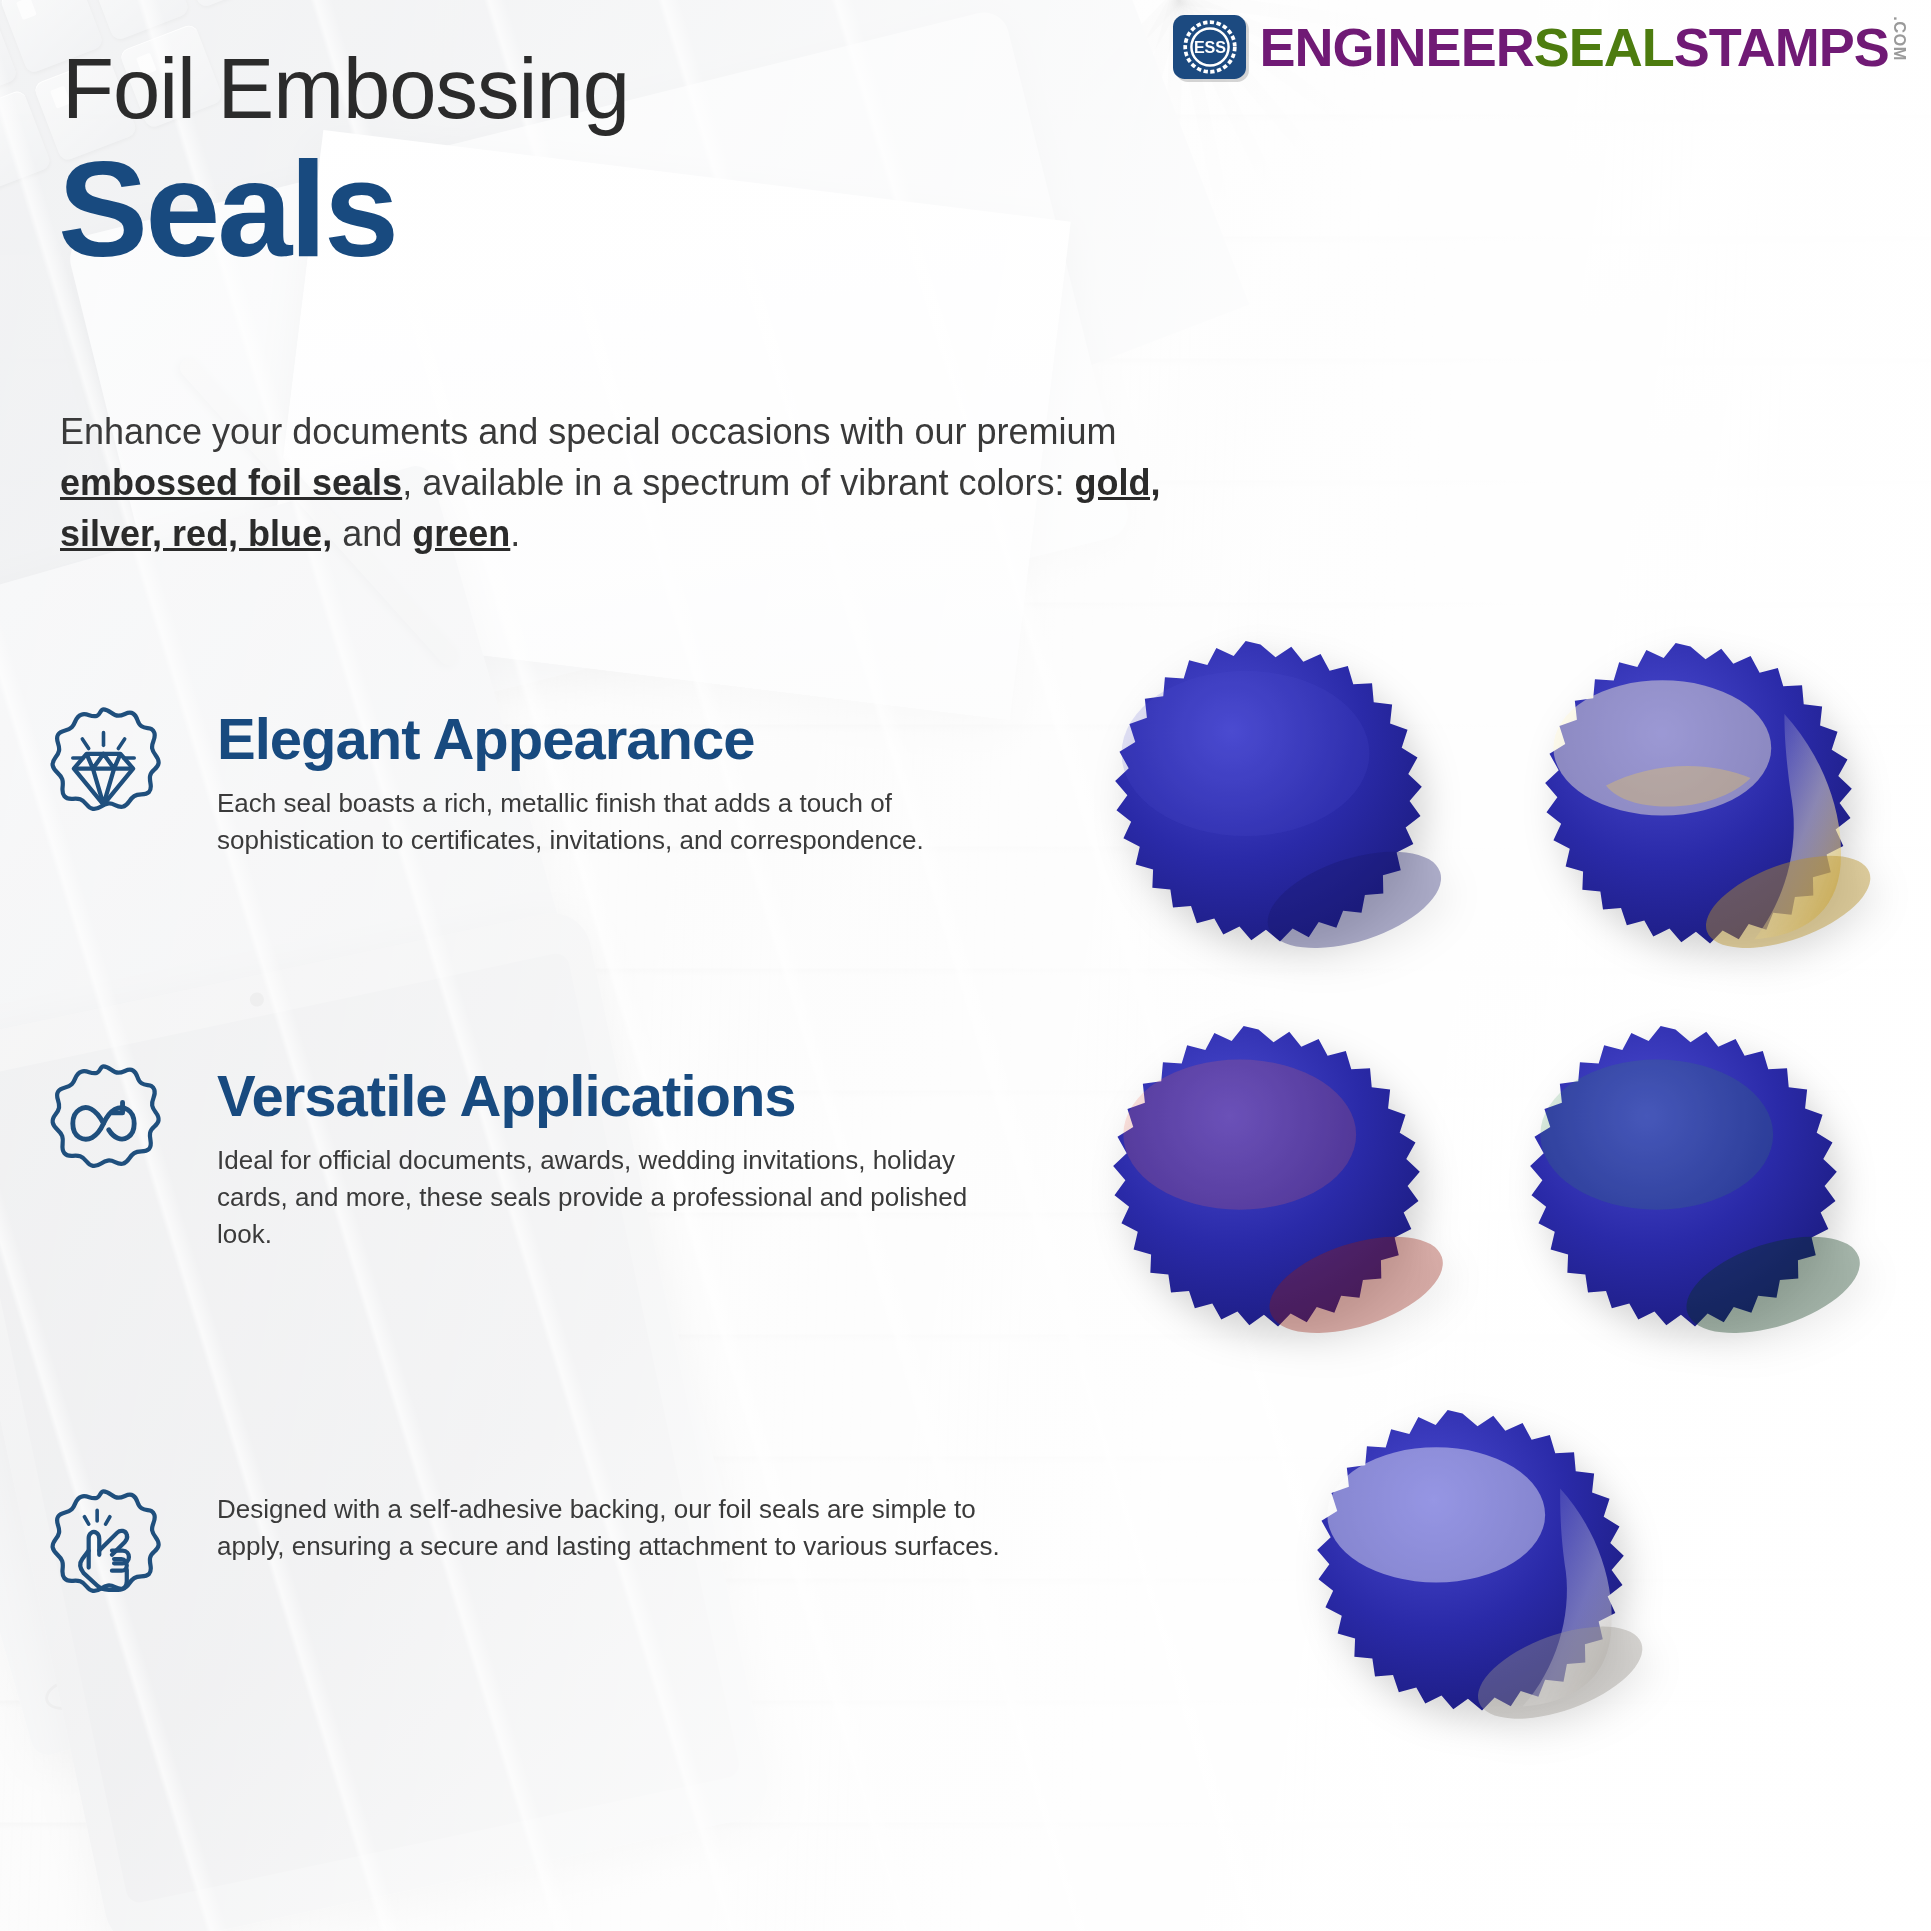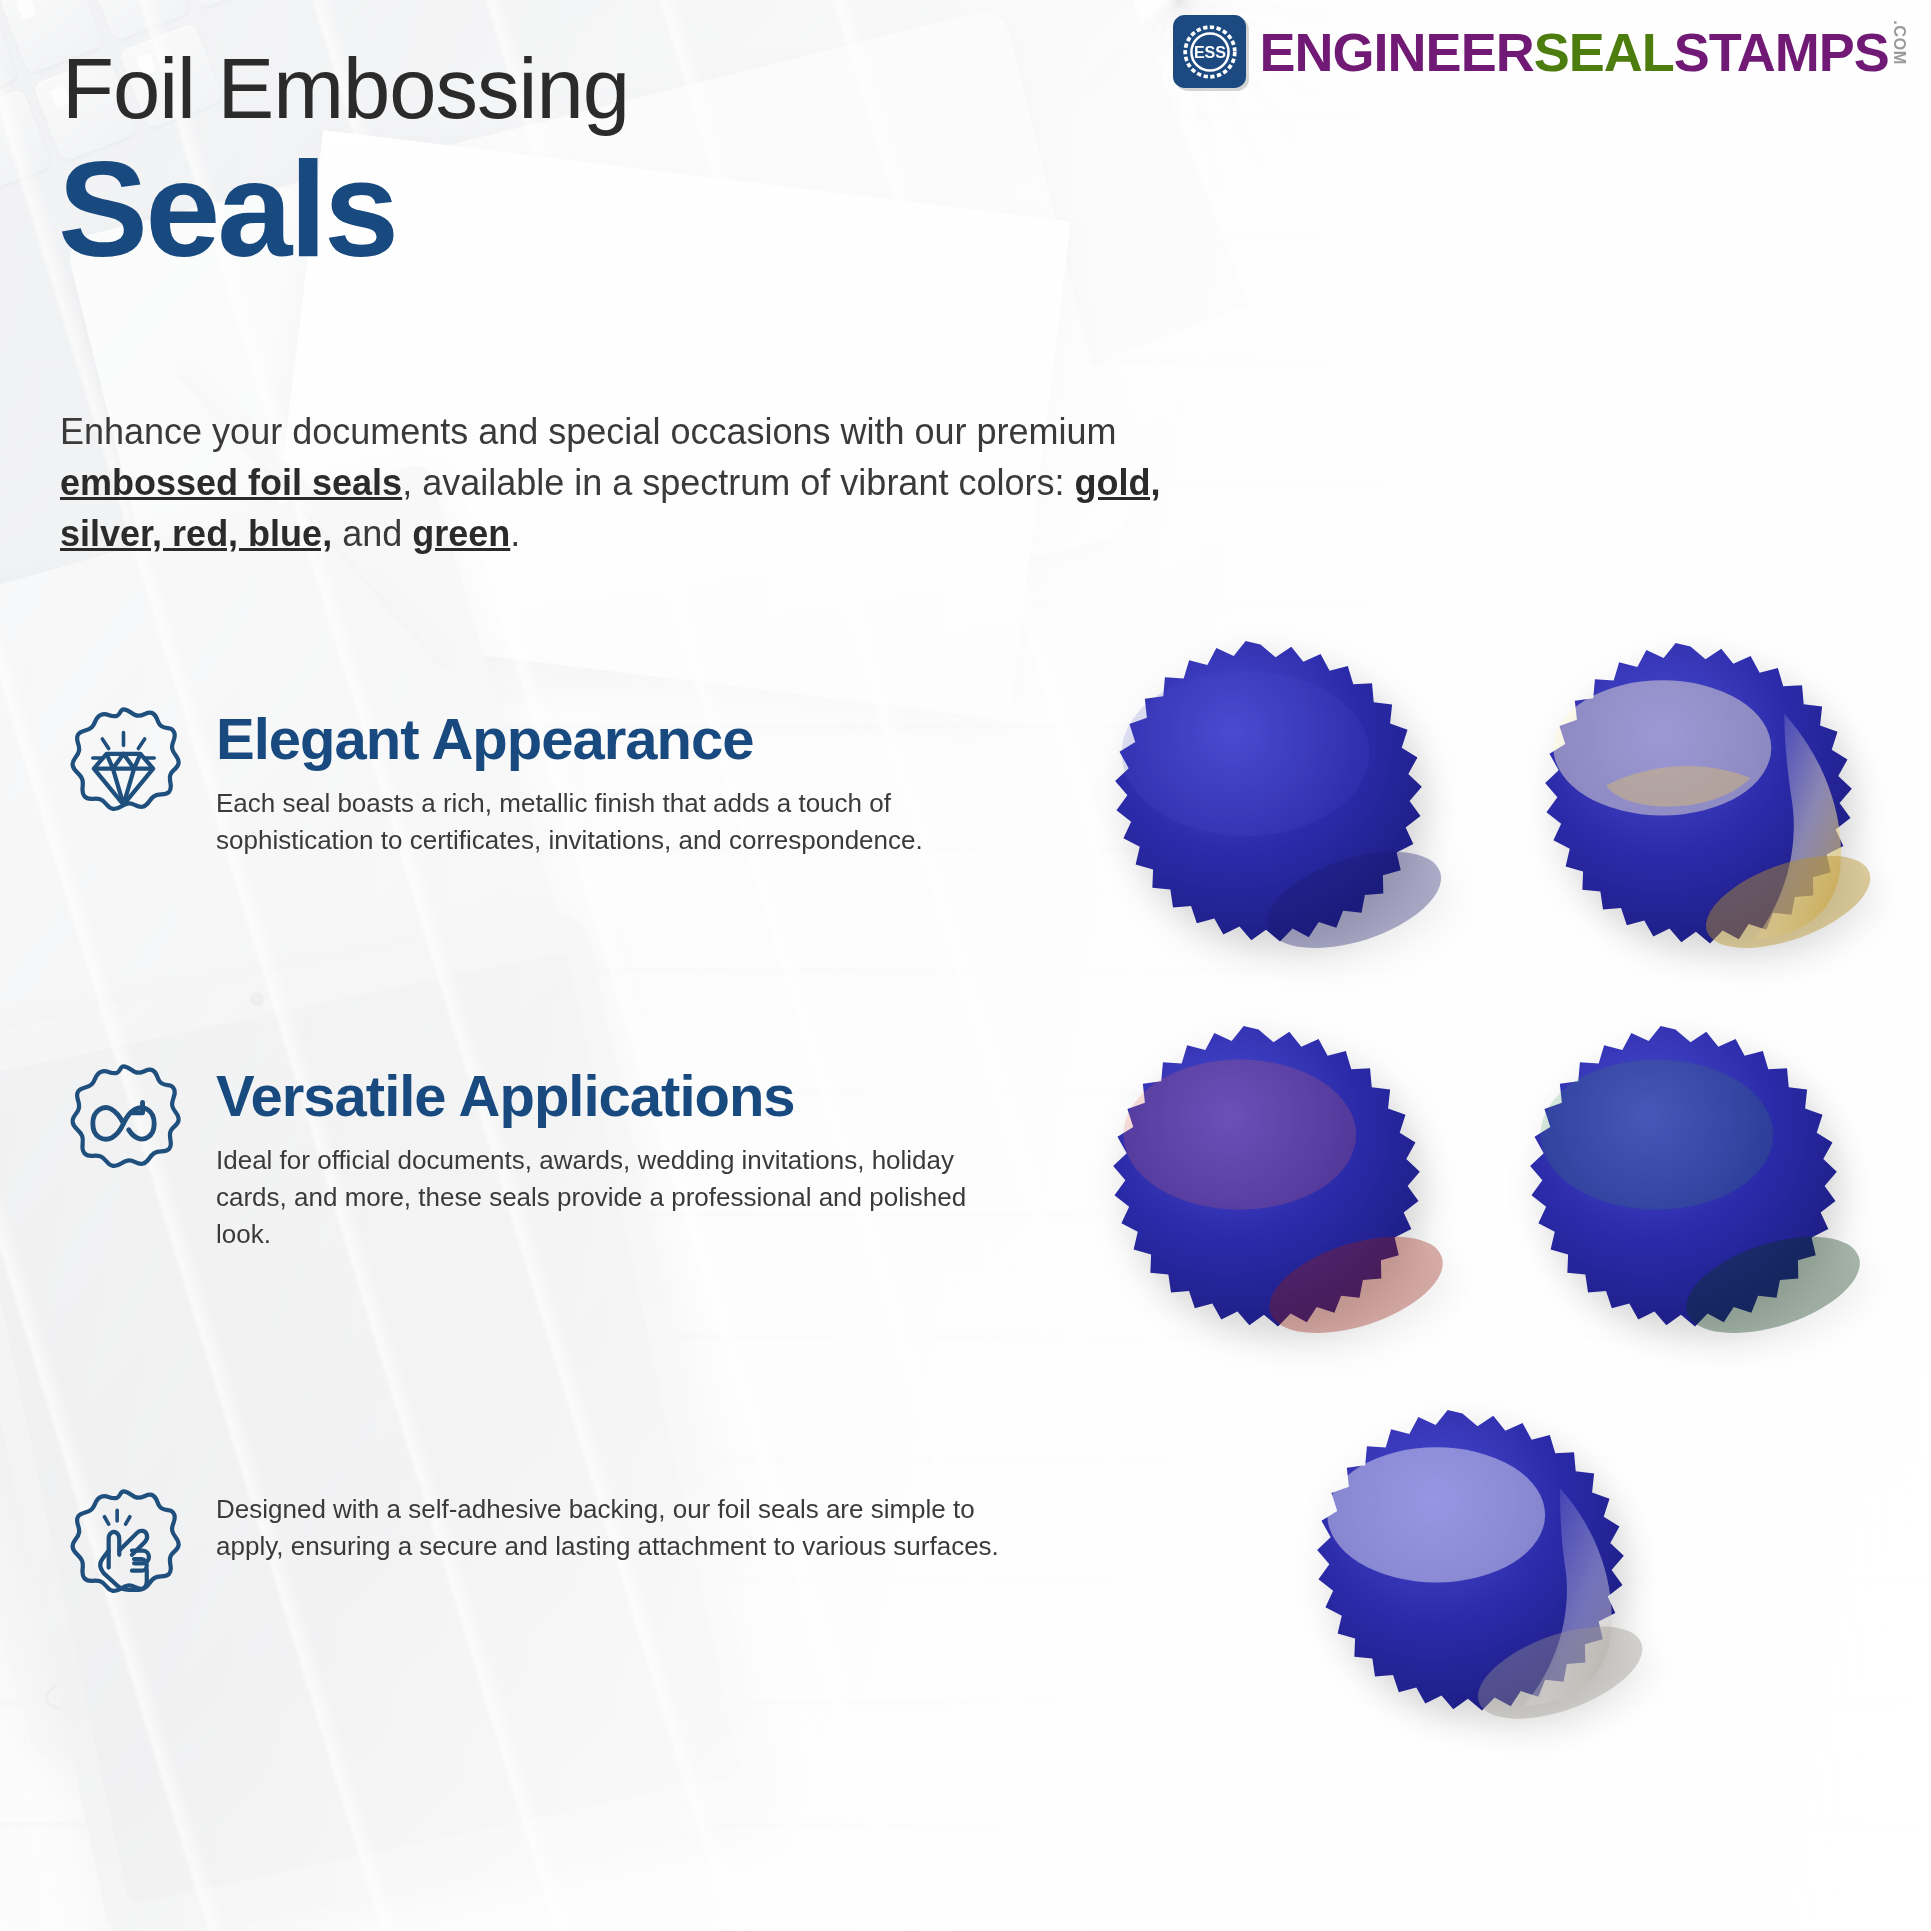--- a/index.html
+++ b/index.html
@@ -184,21 +184,21 @@
 
   
   .content { position: relative; z-index: 5; width: 1931px; height: 1931px; }
 
   
   .logo {
     position: absolute; right: 23px; top: 15.4px;
     display: flex; align-items: center; gap: 13.5px;
   }
   .logo-badge {
-    width: 73px; height: 73px; flex: 0 0 73px;
+    width: 73px; height: 64px; flex: 0 0 73px;
     border-radius: 11.6px;
     background: #1c4a80;
     display: flex; align-items: center; justify-content: center;
     box-shadow: 2.9px 2.9px 0 rgba(0,0,0,.16);
     position: relative;
   }
   .logo-badge svg { width: 62px; height: 62px; display: block; }
   .logo-word {
     font-weight: bold;
     font-size: 54px;
@@ -235,21 +235,21 @@
   .intro {
     position: absolute; left: 60px; top: 406px;
     width: 1139px;
     font-size: 36px; font-weight: 300;
     color: #3a3a3a;
     line-height: 1.42;
   }
   .intro b { font-weight: bold; color: #2b2b2b; text-decoration: underline; }
 
   
-  .feature { position: absolute; left: 60px; width: 966px; display: flex; gap: 29px; justify-content: flex-end; }
+  .feature { position: absolute; left: 40px; width: 966px; display: flex; gap: 50px; justify-content: flex-end; }
   .feature-1 { top: 703px; }
   .feature-2 { top: 1060px; }
   .feature-3 { top: 1485px; }
 
   .f-icon { flex: 0 0 127px; width: 127px; height: 127px; position: relative; }
   .f-icon svg { width: 127px; height: 127px; display: block; }
 
   .f-body { padding-top: 5.8px; }
   .f-head {
     font-size: 58px; font-weight: bold;

